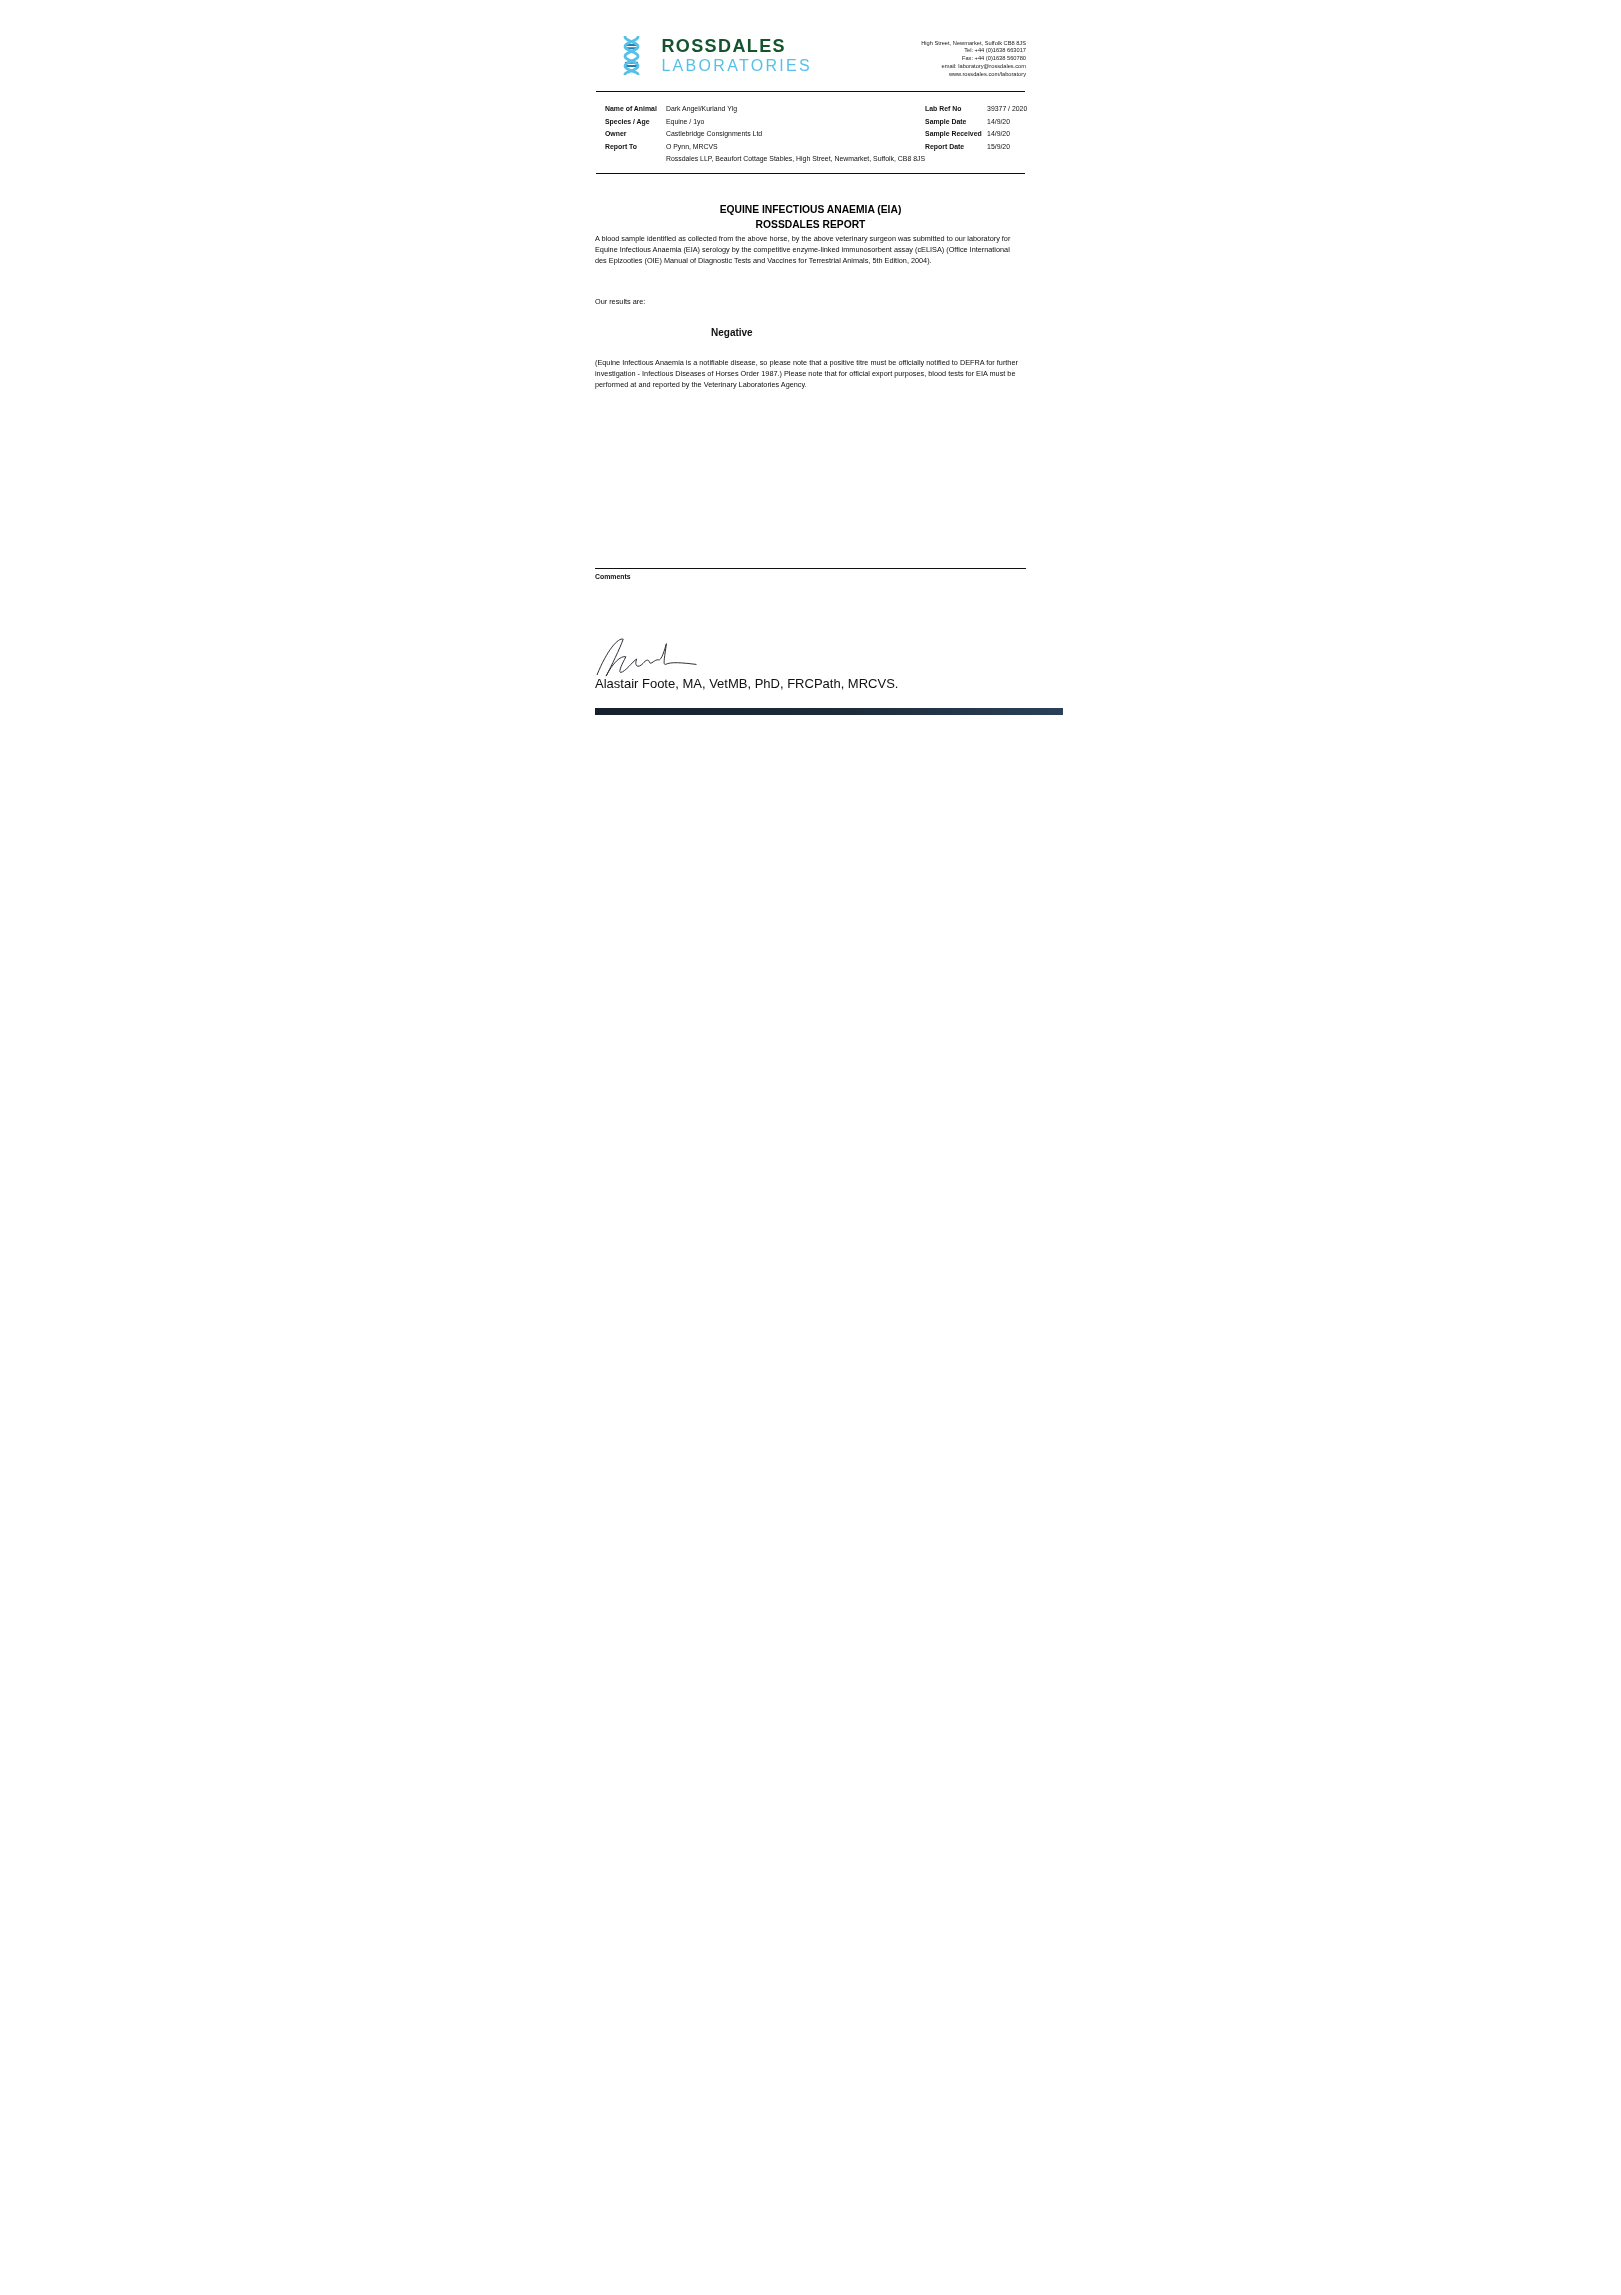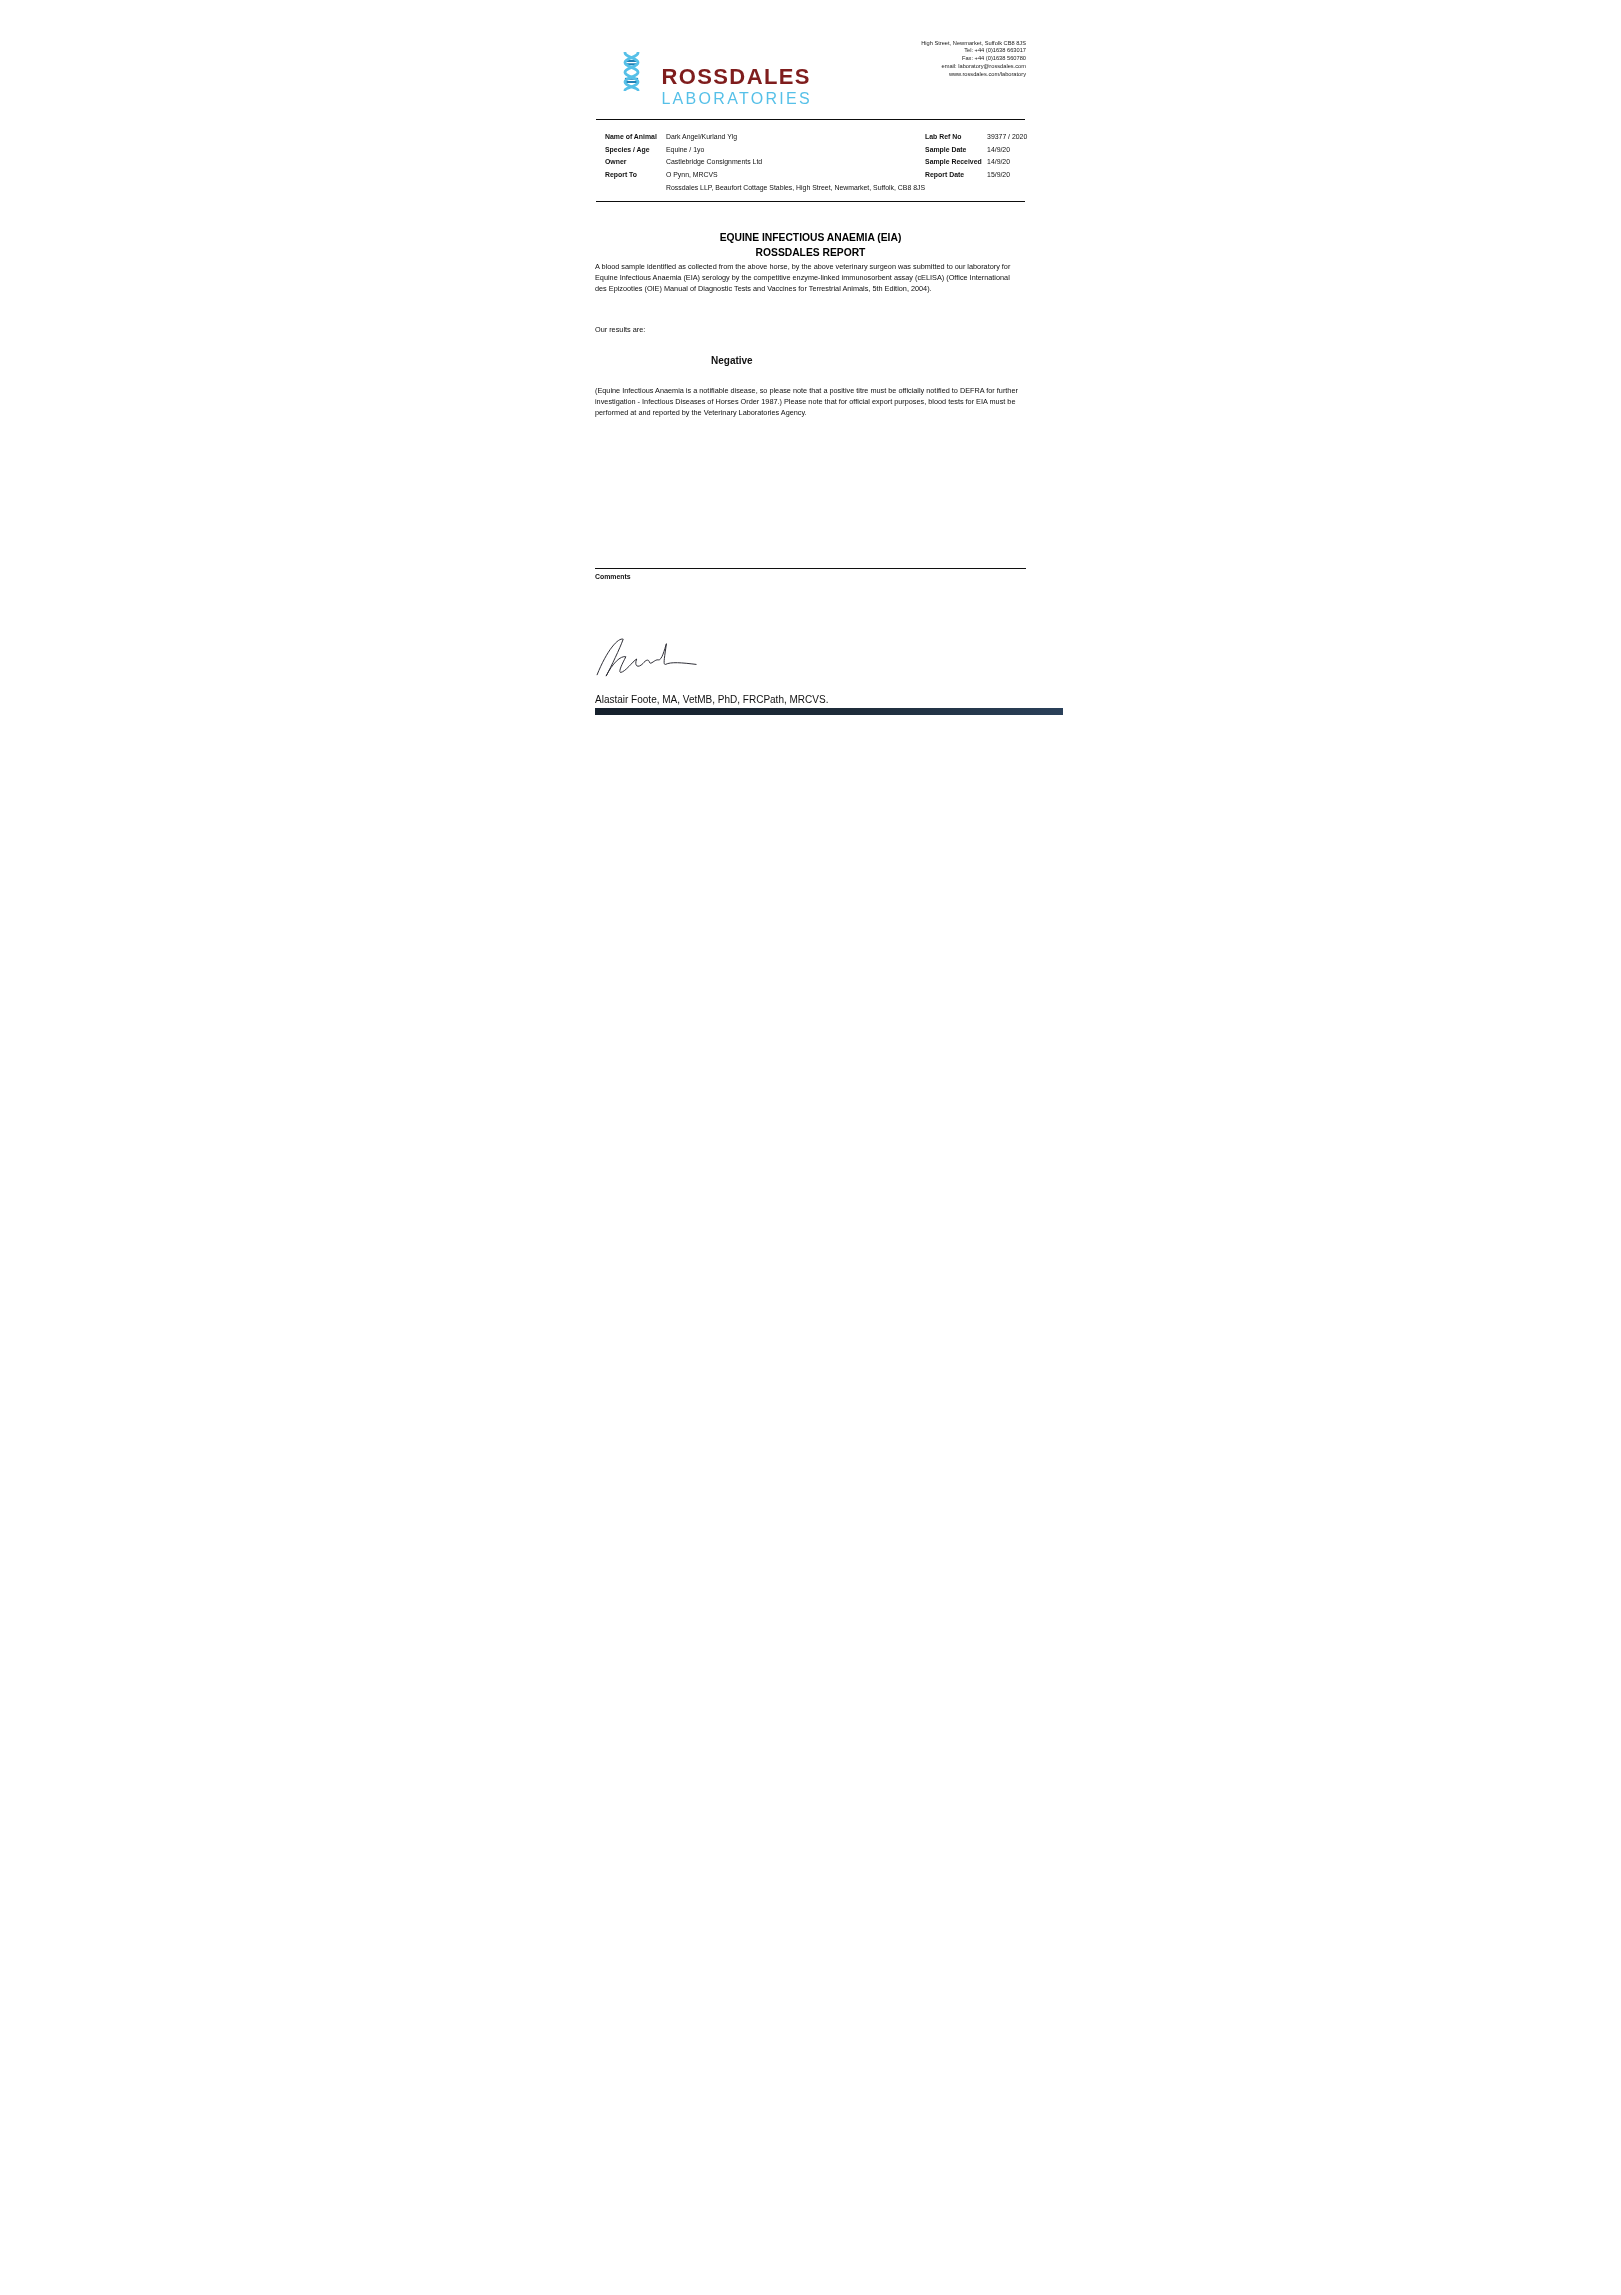--- a/index.html
+++ b/index.html
@@ -23,26 +23,25 @@
     margin: 36px 37px 0 37px;
   }
   .brand {
     display: flex;
     align-items: center;
     margin-left: 17.4px;
   }
   .logo-icon { width: 39px; height: 39px; display: block; }
   .brand-text { margin-left: 10px; }
   .brand-line1 {
-    font-size: 22px;
+    font-size: 18px;
     font-weight: 700;
     letter-spacing: 1.4px;
-    color: #7f1d1d;
+    color: #14532d;
     line-height: 1.08;
-    margin-top: 29px;
   }
   .brand-line2 {
     font-size: 16px;
     font-weight: 400;
     letter-spacing: 2.3px;
     color: #56c0e8;
     line-height: 1.08;
     margin-top: 0.9px;
   }
   .contact {
@@ -118,23 +117,23 @@
   }
   .signature {
     position: absolute;
     top: 632px;
     left: 34px;
     width: 111px;
     height: 54px;
   }
   .signatory {
     position: absolute;
-    top: 694px;
-    left: 37px;
-    font-size: 10px;
+    top: 676px;
+    left: 37px;
+    font-size: 13px;
   }
   .footer-bar {
     position: absolute;
     left: 37px;
     right: 0;
     bottom: 0;
     height: 6.9px;
     background: linear-gradient(90deg, #15202c 0%, #1e2c3a 55%, #2a4059 100%);
   }
 </style>

